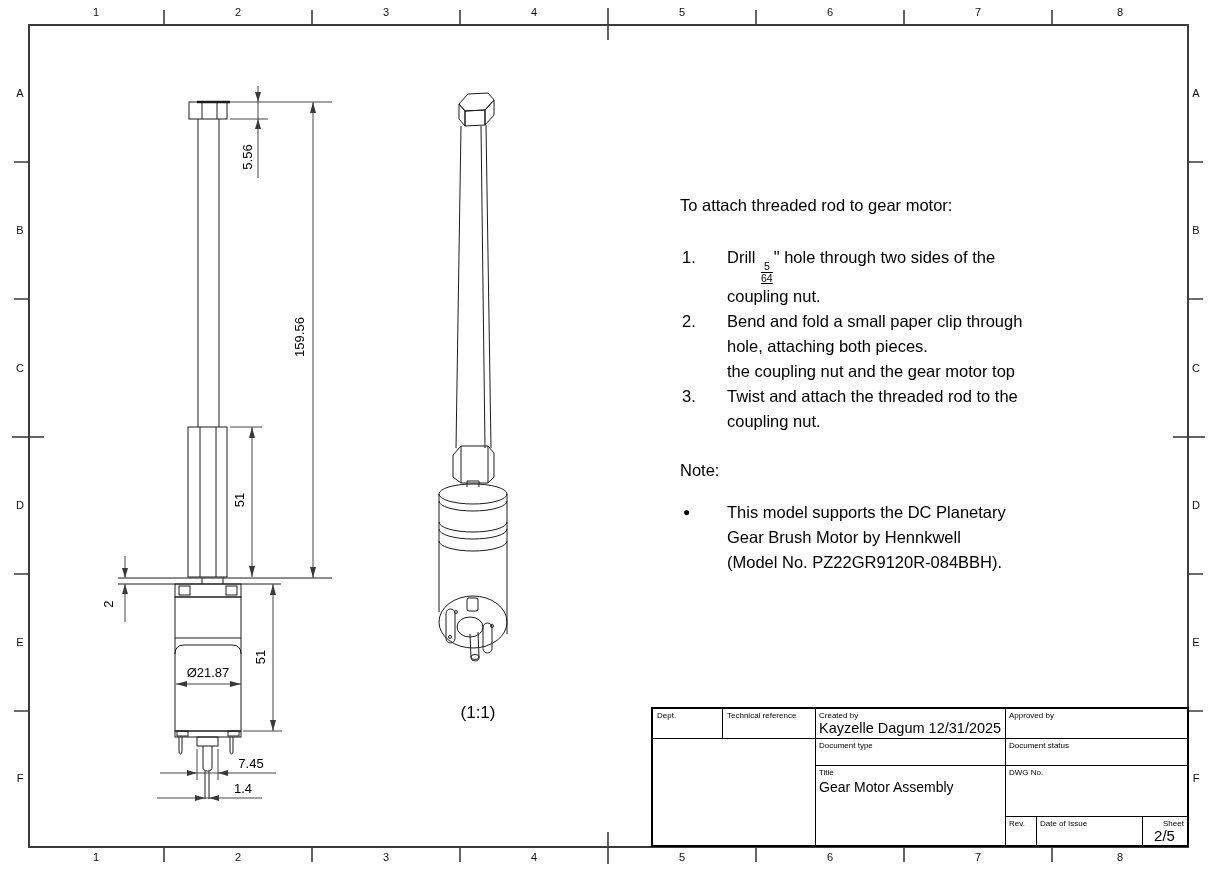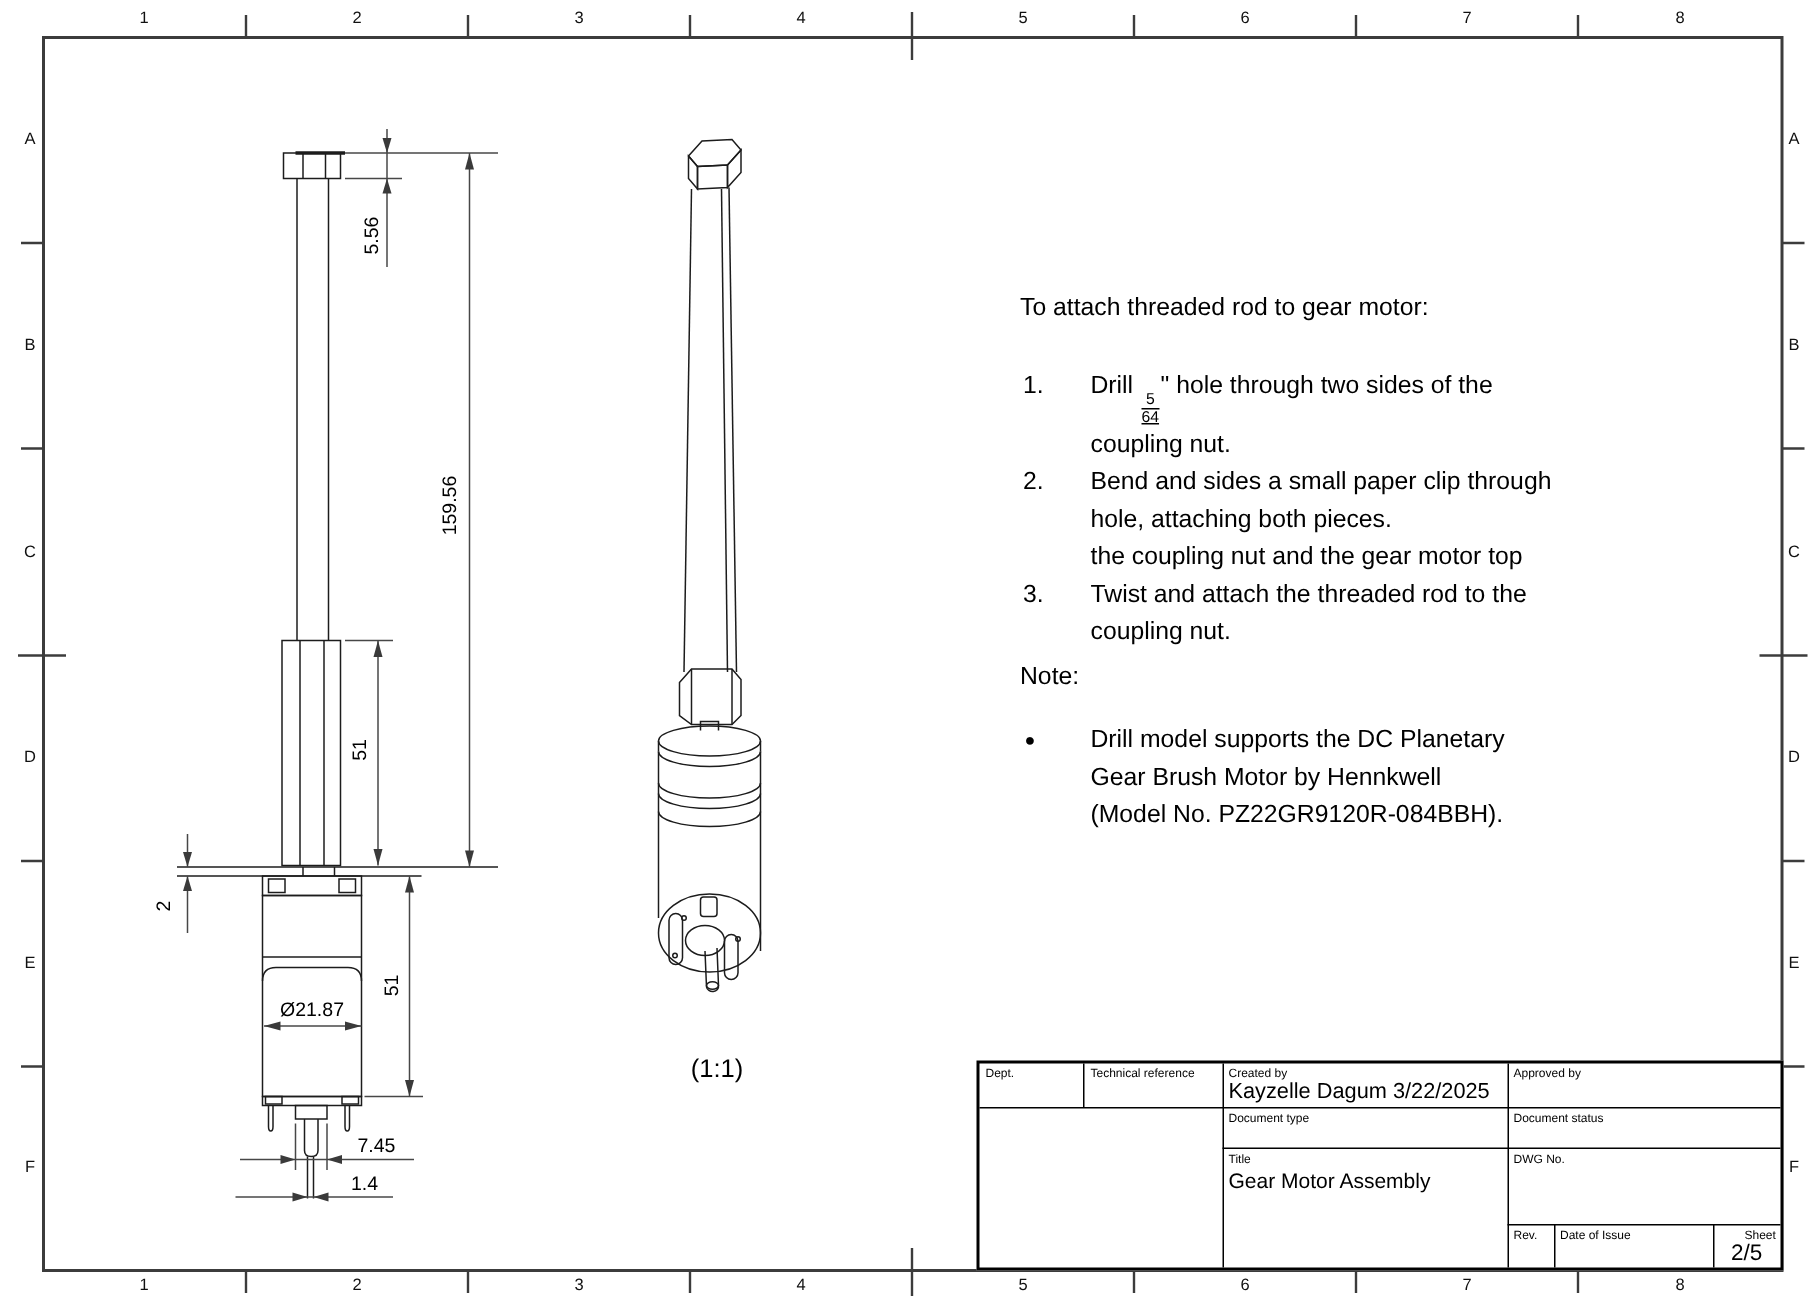--- a/index.html
+++ b/index.html
@@ -14,21 +14,21 @@
   .ar{fill:#3a3a3a;stroke:none;}
   .dtxt{font-size:13px;}
   .frm{fill:none;stroke:#3c3c3c;stroke-width:2;}
   .tick{stroke:#3c3c3c;stroke-width:1.6;fill:none;}
   .zl{position:absolute;transform:translate(-50%,-50%);font-size:11px;color:#101010;}
   
   #instructions{position:absolute;left:680px;top:193px;width:460px;font-size:16.5px;line-height:25px;}
   .instr-title{margin:0 0 27px 0;}
   .step{display:grid;grid-template-columns:47px 1fr;}
   .step .no{padding-left:2px;}
-  .note-label{margin-top:5px;}
+  .note-label{margin-top:24px;}
   .note-item{display:grid;grid-template-columns:47px 1fr;}
   .note-item .bullet{font-size:12px;padding-left:3px;line-height:25px;}
   .frac{display:inline-flex;flex-direction:column;align-items:center;
         font-size:10.5px;line-height:1.05;vertical-align:-7px;padding:0 1px;}
   .frac .den{border-top:1px solid #000;text-decoration:underline;}
   
   #title-block{position:absolute;left:651px;top:707px;width:538px;height:140px;
                border:2px solid #000;box-sizing:border-box;background:#fff;}
   .tb-line{position:absolute;background:#000;}
   .tb-label{position:absolute;font-size:8px;color:#000;white-space:nowrap;}
@@ -236,60 +236,60 @@
               <span class="num">5</span>
               <span class="den">64</span>
             </span><span>" hole through two sides of the</span></div>
         <div>coupling nut.</div>
       </div>
     </div>
 
     <div class="step">
       <span class="no">2.</span>
       <div>
-        <div>Bend and sides a small paper clip through</div>
+        <div>Bend and fold a small paper clip through</div>
         <div>hole, attaching both pieces.</div>
         <div>the coupling nut and the gear motor top</div>
       </div>
     </div>
 
     <div class="step">
       <span class="no">3.</span>
       <div>
         <div>Twist and attach the threaded rod to the</div>
         <div>coupling nut.</div>
       </div>
     </div>
 
     <p class="note-label">Note:</p>
     <div class="note-item">
       <span class="bullet">●</span>
       <div>
-        <div>Drill model supports the DC Planetary</div>
+        <div>This model supports the DC Planetary</div>
         <div>Gear Brush Motor by Hennkwell</div>
         <div>(Model No. PZ22GR9120R-084BBH).</div>
       </div>
     </div>
   </div>
 
   <div id="title-block">
 
     <div class="tb-line" style="left:69px;top:0;width:1px;height:29px"></div>
     <div class="tb-line" style="left:0;top:29px;width:534px;height:1px"></div>
     <div class="tb-line" style="left:162px;top:0;width:1px;height:136px"></div>
     <div class="tb-line" style="left:352px;top:0;width:1px;height:136px"></div>
     <div class="tb-line" style="left:162px;top:56px;width:372px;height:1px"></div>
     <div class="tb-line" style="left:352px;top:107px;width:182px;height:1px"></div>
     <div class="tb-line" style="left:383px;top:107px;width:1px;height:29px"></div>
     <div class="tb-line" style="left:489px;top:107px;width:1px;height:29px"></div>
 
     <span class="tb-label" style="left:4px;top:2px">Dept.</span>
     <span class="tb-label" style="left:74px;top:2px">Technical reference</span>
     <span class="tb-label" style="left:166px;top:2px">Created by</span>
-    <span class="tb-value-name" style="left:166px;top:11px">Kayzelle Dagum 3/22/2025</span>
+    <span class="tb-value-name" style="left:166px;top:11px">Kayzelle Dagum 12/31/2025</span>
     <span class="tb-label" style="left:356px;top:2px">Approved by</span>
     <span class="tb-label" style="left:166px;top:32px">Document type</span>
     <span class="tb-label" style="left:356px;top:32px">Document status</span>
     <span class="tb-label" style="left:166px;top:59px">Title</span>
     <span class="tb-value-title" style="left:166px;top:70px">Gear Motor Assembly</span>
     <span class="tb-label" style="left:356px;top:59px">DWG No.</span>
     <span class="tb-label" style="left:356px;top:110px">Rev.</span>
     <span class="tb-label" style="left:387px;top:110px">Date of Issue</span>
     <span class="tb-label" style="left:510px;top:110px">Sheet</span>
     <span class="tb-value-sheet" style="left:489px;top:118px;width:45px;text-align:center">2/5</span>

